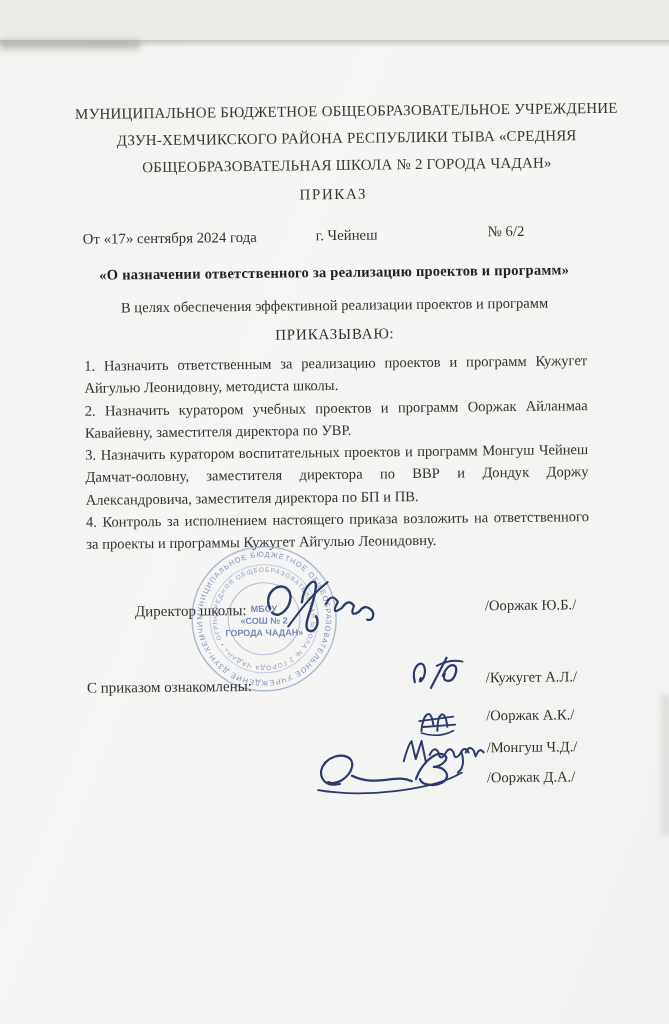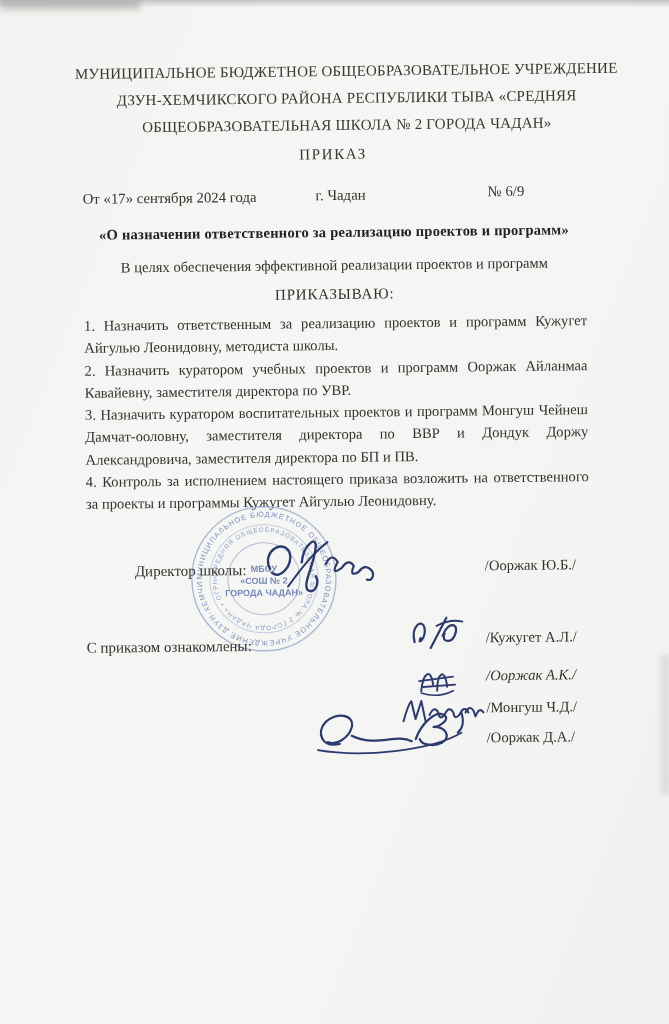--- a/index.html
+++ b/index.html
@@ -5,20 +5,21 @@
   html,body{margin:0;padding:0;}
   body{
     width:669px;height:1024px;position:relative;overflow:hidden;
     background:#e9ebe7;
     font-family:"Liberation Serif", serif;
     color:#34322e;
   }
   .scan-page{
     position:absolute;inset:0;
     background:linear-gradient(112deg,#f2f3f0 0%,#f6f7f4 35%,#f4f5f2 70%,#eff1ee 100%);
+    margin-top:40px;
   }
   .edge-top{
     position:absolute;left:0;top:0;width:100%;height:9px;pointer-events:none;
     background:linear-gradient(180deg,rgba(145,150,147,.5),rgba(145,150,147,0) 85%);
   }
   .edge-top-left{
     position:absolute;left:0;top:0;width:140px;height:10px;pointer-events:none;
     background:rgba(120,126,122,.38);filter:blur(3px);
   }
   .edge-right{
@@ -58,21 +59,21 @@
     position:absolute;top:312px;left:85px;width:503px;
     font-size:14.6px;line-height:22.3px;text-align:justify;
   }
   .order-body p{margin:0;}
 
   .director-label{position:absolute;left:133px;top:561px;font-size:15px;}
   .director-name{position:absolute;left:483px;top:559px;font-size:14.6px;}
   .ack-label{position:absolute;left:84px;top:637px;font-size:15px;}
   .ack-name{position:absolute;left:483px;font-size:14.6px;}
   .ack-name.n0{top:631px;}
-  .ack-name.n1{top:669px;font-style:italic;}
+  .ack-name.n1{top:669px;}
   .ack-name.n2{top:701px;}
   .ack-name.n3{top:731px;}
 
   .stamp{position:absolute;left:176px;top:492px;opacity:.85;}
   .sig{position:absolute;}
   .sig path{fill:none;stroke:#2c3a6e;stroke-linecap:round;stroke-linejoin:round;}
   .sig-director{left:256px;top:532px;}
   .sig-kuzhuget{left:402px;top:613px;}
   .sig-oorzhak-ak{left:410px;top:662px;}
   .sig-mongush{left:396px;top:692px;}
@@ -87,22 +88,22 @@
     <div class="letterhead">
       <div>МУНИЦИПАЛЬНОЕ БЮДЖЕТНОЕ ОБЩЕОБРАЗОВАТЕЛЬНОЕ УЧРЕЖДЕНИЕ</div>
       <div>ДЗУН-ХЕМЧИКСКОГО РАЙОНА РЕСПУБЛИКИ ТЫВА «СРЕДНЯЯ</div>
       <div>ОБЩЕОБРАЗОВАТЕЛЬНАЯ ШКОЛА № 2 ГОРОДА ЧАДАН»</div>
     </div>
 
     <div class="order-title">ПРИКАЗ</div>
 
     <div class="meta">
       <span class="date">От «17» сентября 2024 года</span>
-      <span class="place">г. Чадан</span>
-      <span class="number">№ 6/9</span>
+      <span class="place">г. Чейнеш</span>
+      <span class="number">№ 6/2</span>
     </div>
 
     <div class="subject">«О назначении ответственного за реализацию проектов и программ»</div>
     <div class="preamble">В целях обеспечения эффективной реализации проектов и программ</div>
     <div class="resolution">ПРИКАЗЫВАЮ:</div>
 
     <div class="order-body">
       <p>1. Назначить ответственным за реализацию проектов и программ Кужугет Айгулью Леонидовну, методиста школы.</p>
       <p>2. Назначить куратором учебных проектов и программ Ооржак Айланмаа Кавайевну, заместителя директора по УВР.</p>
       <p>3. Назначить куратором воспитательных проектов и программ Монгуш Чейнеш Дамчат-ооловну, заместителя директора по ВВР и Дондук Доржу Александровича, заместителя директора по БП и ПВ.</p>

